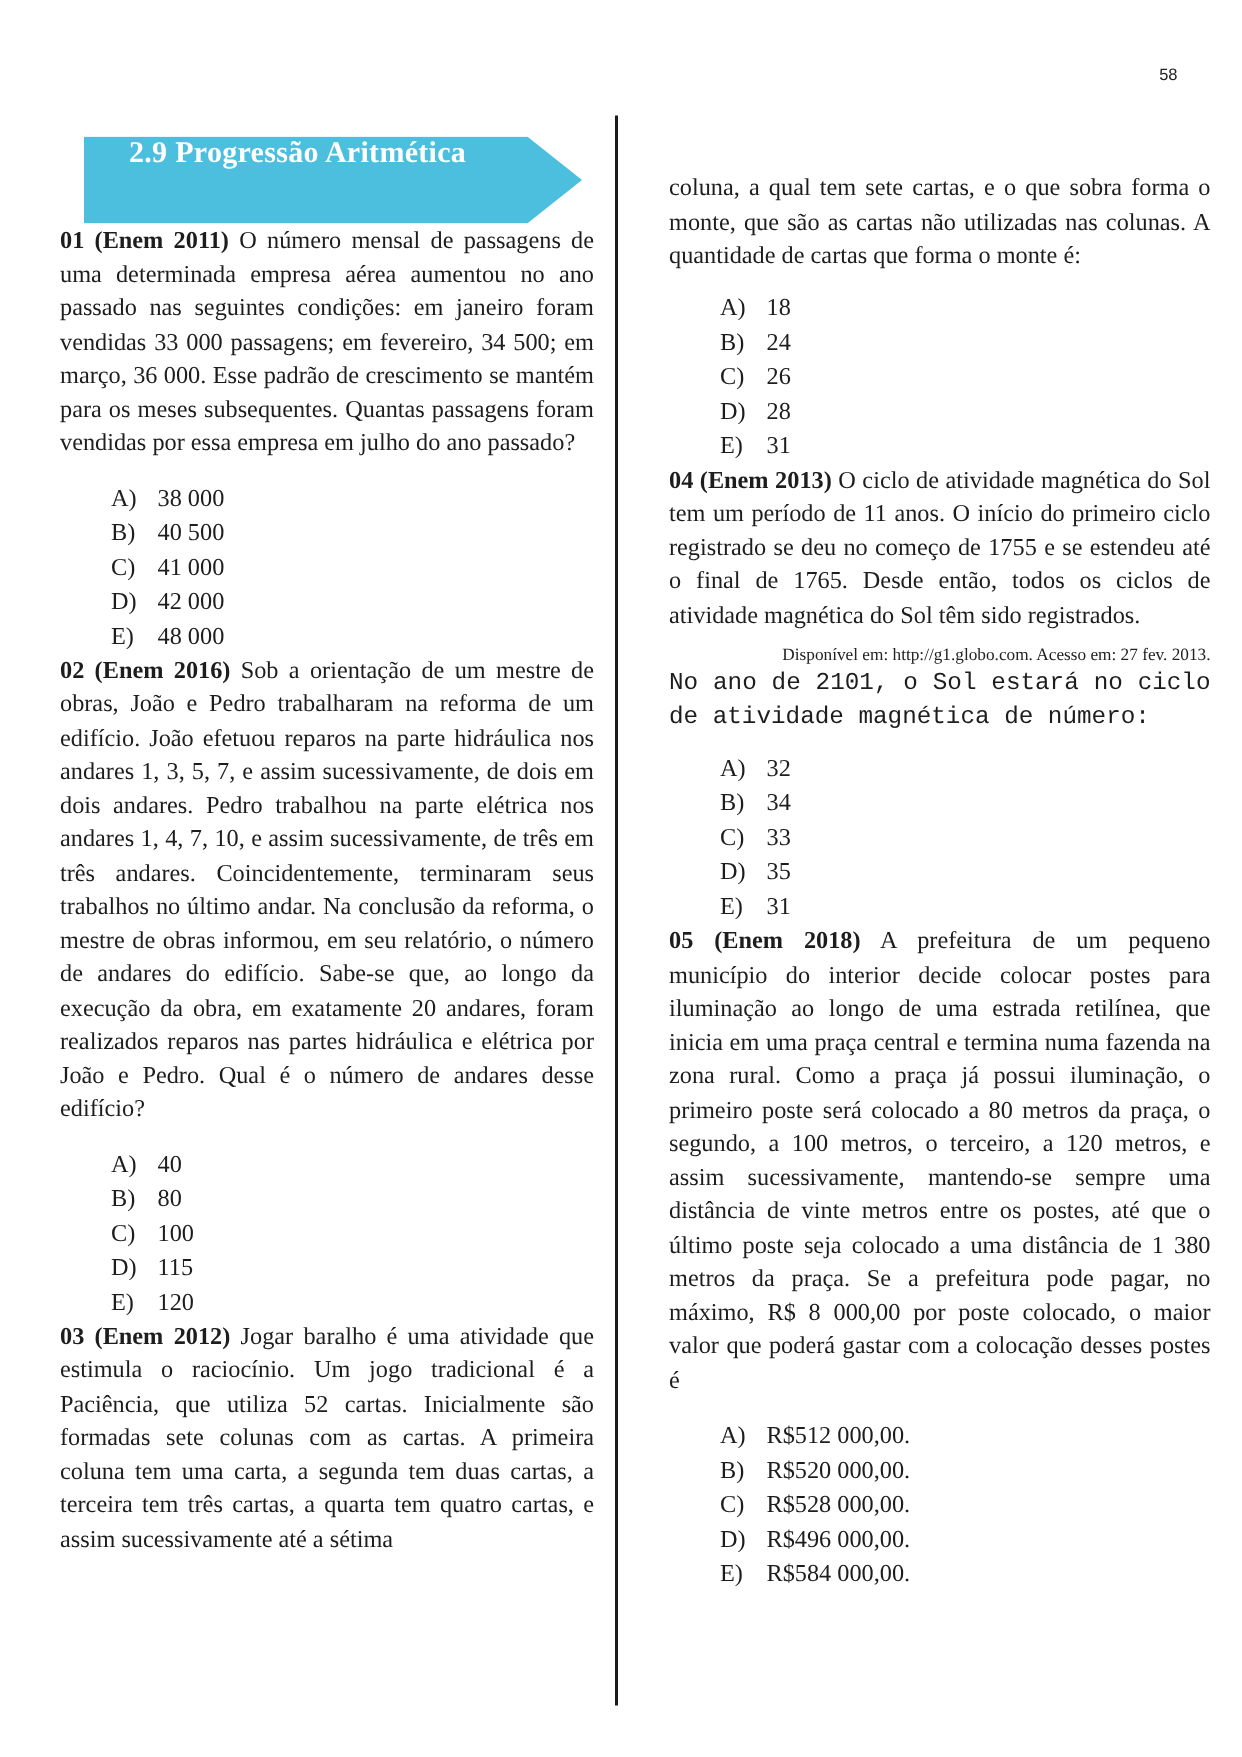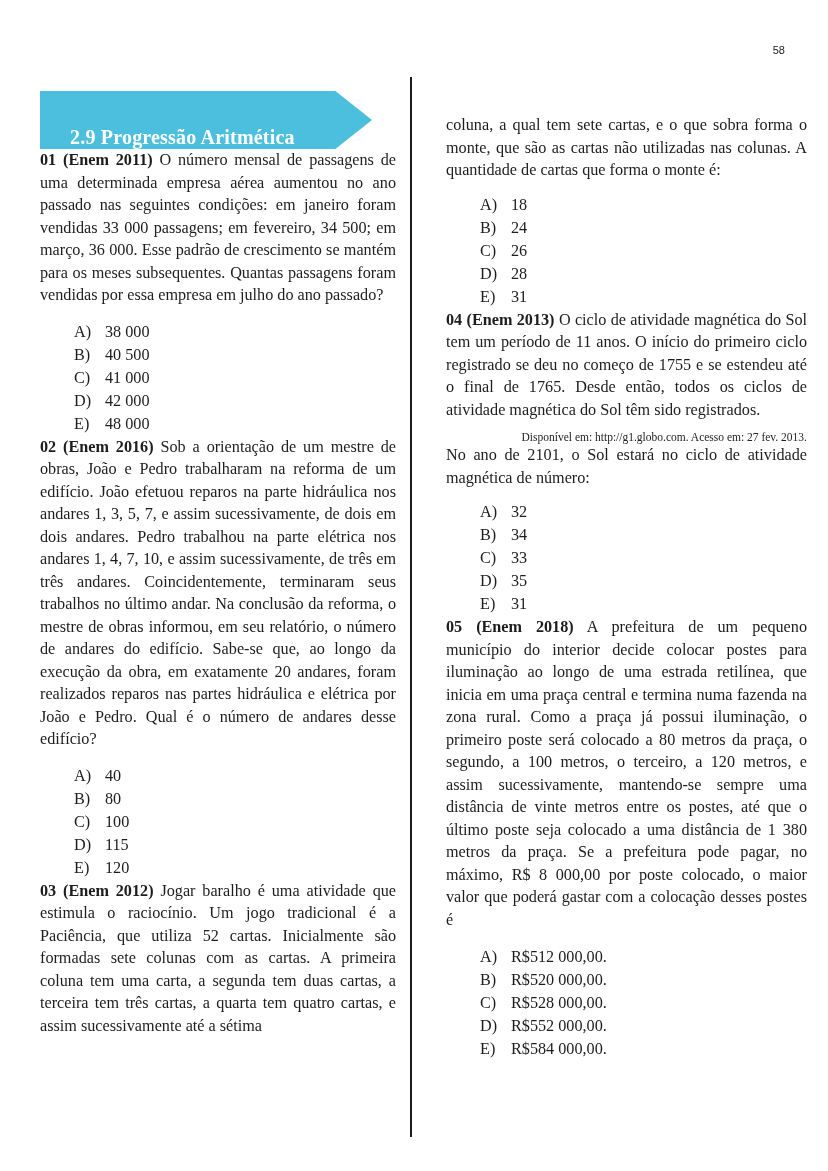--- a/index.html
+++ b/index.html
@@ -18,24 +18,25 @@
   }
   .divider {
     position:absolute; left:410px; top:77px;
     width:2px; height:1060px; background:#1b1b1b;
   }
   .col { position:absolute; top:0; }
   .col-left  { left:40px;  width:356px; padding-top:91px; }
   .col-right { left:446px; width:361px; padding-top:114px; }
 
   .banner {
+    margin-left:16px;
     width:332px; height:58px;
     background:#4cbfde;
     clip-path:polygon(0 0, 89% 0, 100% 50%, 89% 100%, 0 100%);
-    display:flex; align-items:flex-end;
+    display:flex; align-items:flex-start;
   }
   .banner-title {
     padding-left:30px;
     font-size:20px; font-weight:bold; color:#ffffff;
     letter-spacing:0.2px;
   }
 
   p.qtext {
     margin:0; text-align:justify;
     font-size:16.2px; line-height:22.5px;
@@ -45,21 +46,21 @@
   .options { margin:14px 0 0 34px; }
   .option  { display:flex; font-size:16.2px; line-height:23px; }
   .opt-label { width:31px; flex:0 0 31px; }
 
   .mt-q   { margin-top:21px; }
   .mt-q1  { margin-top:27px; }
   .mt-opt { margin-top:14px; }
   .mt-opt-sm { margin-top:12px; }
   .mt-q4  { margin-top:19px; }
   .mt-credit { margin-top:9px; }
-  .mt-follow { margin-top:15px; }
+  .mt-follow { margin-top:15px;font-family:Liberation Mono, monospace; }
   .mt-q5  { margin-top:17px; }
   .mt-opt5 { margin-top:15px; }
 
   .credit {
     font-size:11.5px; text-align:right; color:#222;
     line-height:14px;
     font-family:Liberation Serif, serif;
   }
 </style>
 </head>
@@ -205,20 +206,20 @@
     <div class="option">
       <span class="opt-label">B)</span>
       <span class="opt-value">R$520 000,00.</span>
     </div>
     <div class="option">
       <span class="opt-label">C)</span>
       <span class="opt-value">R$528 000,00.</span>
     </div>
     <div class="option">
       <span class="opt-label">D)</span>
-      <span class="opt-value">R$552 000,00.</span>
+      <span class="opt-value">R$496 000,00.</span>
     </div>
     <div class="option">
       <span class="opt-label">E)</span>
       <span class="opt-value">R$584 000,00.</span>
     </div>
   </div>
 </div>
 
 </body></html>

